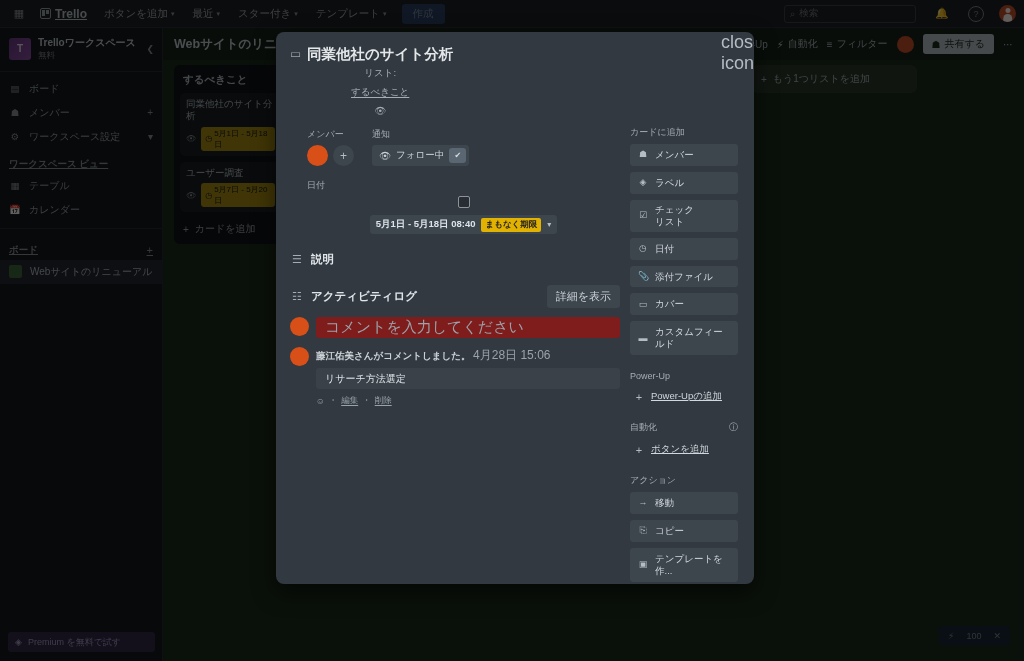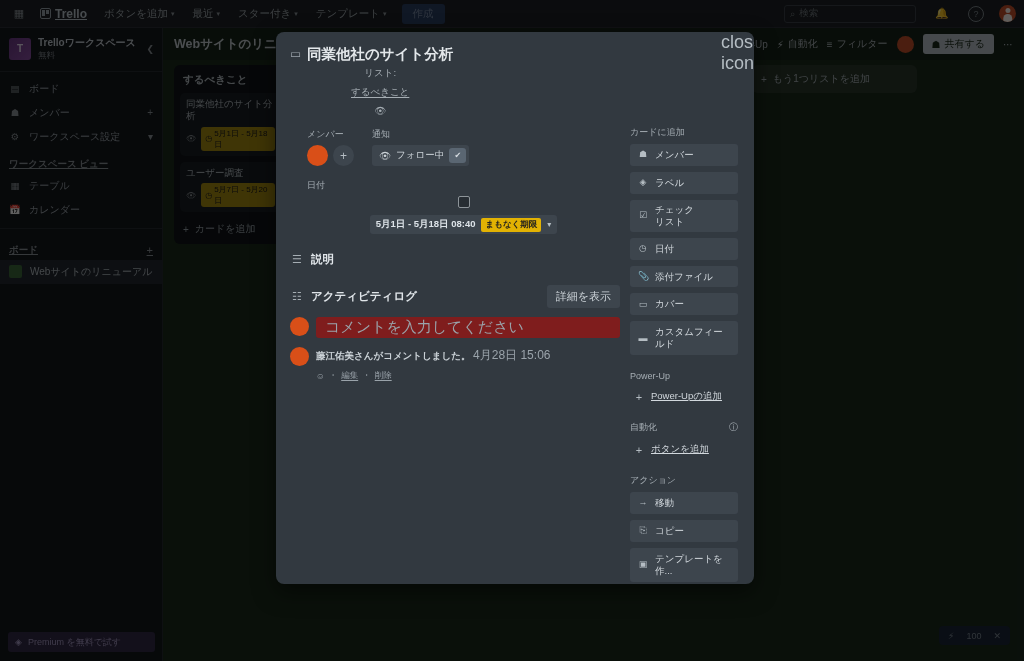--- a/index.html
+++ b/index.html
@@ -434,20 +434,21 @@
           </span>
         </div>
 
         <div class="cmt-row">
           <span class="cmt-avatar"><span class="avatar-glyph"></span></span>
           <div class="cmt-block">
             <div class="cmt-meta">
               <span class="who">藤江佑美さんがコメントしました。</span>
               <span class="when">4月28日 15:06</span>
             </div>
+            <div class="cmt-body">リサーチ方法選定</div>
             <div class="cmt-actions">
               <span>☺</span>
               <span>・</span>
               <u>編集</u>
               <span>・</span>
               <u>削除</u>
             </div>
           </div>
         </div>
       </div>

